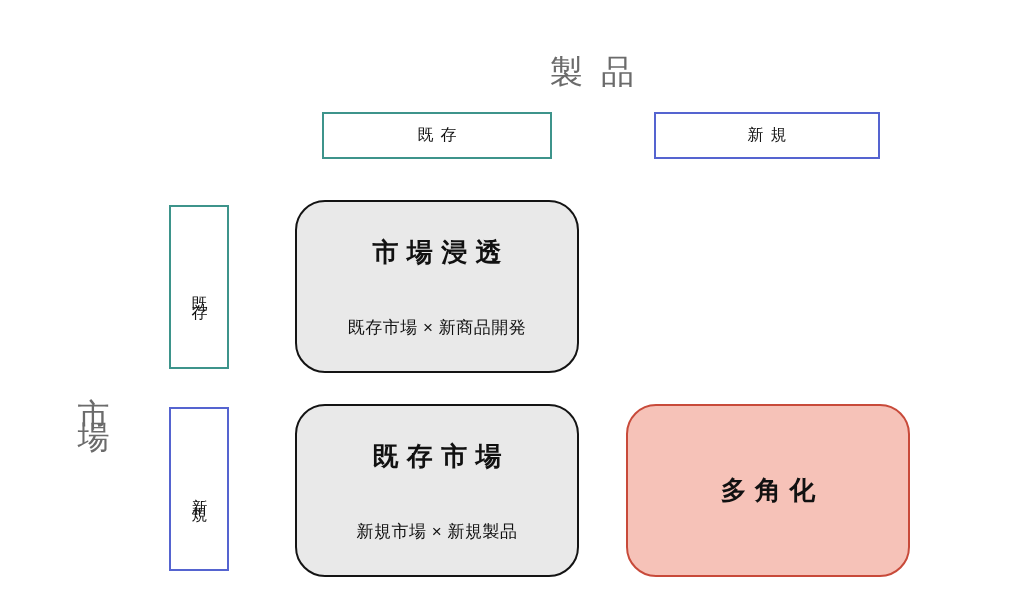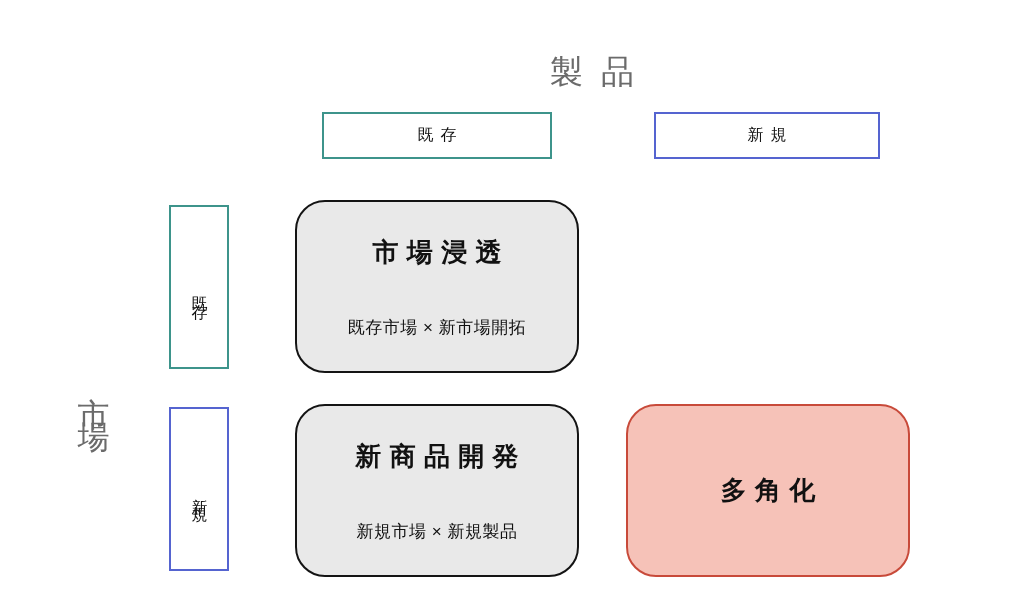--- a/index.html
+++ b/index.html
@@ -103,26 +103,26 @@
   <div class="row-header existing">
     <span class="vlabel">既存</span>
   </div>
 
   <div class="row-header new">
     <span class="vlabel">新規</span>
   </div>
 
   <div class="cell tl">
     <div class="cell-title">市場浸透</div>
-    <div class="cell-subtitle">既存市場 × 新市場開拓</div>
+    <div class="cell-subtitle">既存市場 × 新商品開発</div>
   </div>
 
 
   <div class="cell bl">
-    <div class="cell-title">新商品開発</div>
+    <div class="cell-title">既存市場</div>
     <div class="cell-subtitle">新規市場 × 新規製品</div>
   </div>
 
   <div class="cell br">
     <div class="cell-title">多角化</div>
   </div>
 
 </div>
 
 </body></html>

